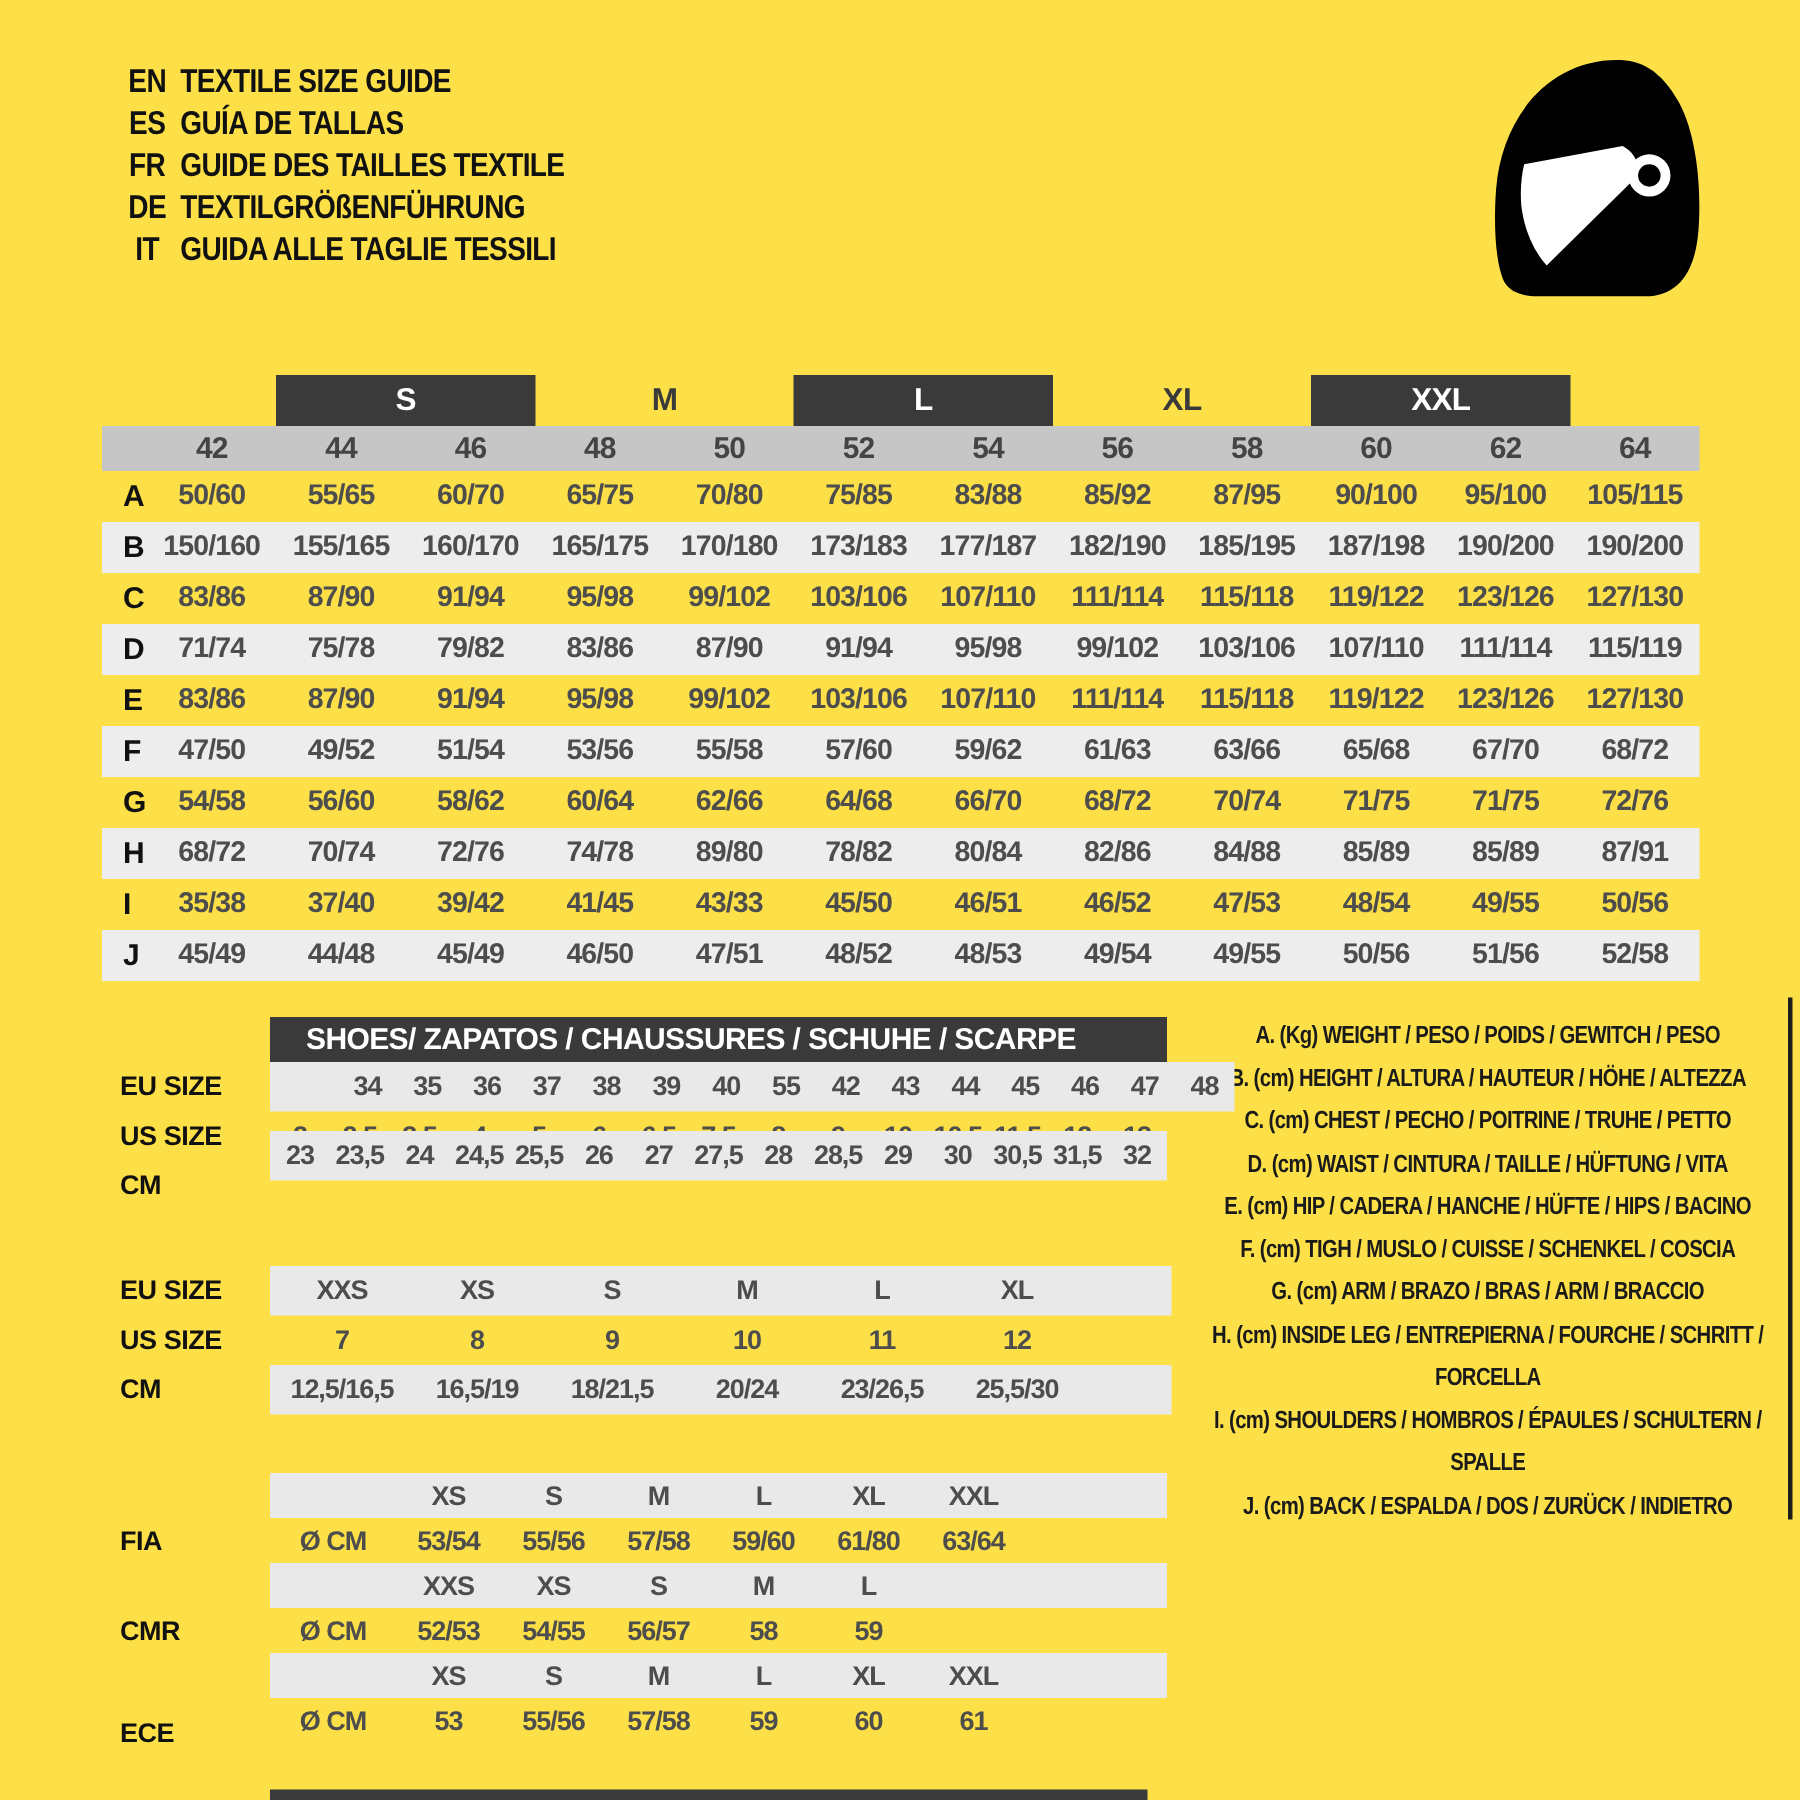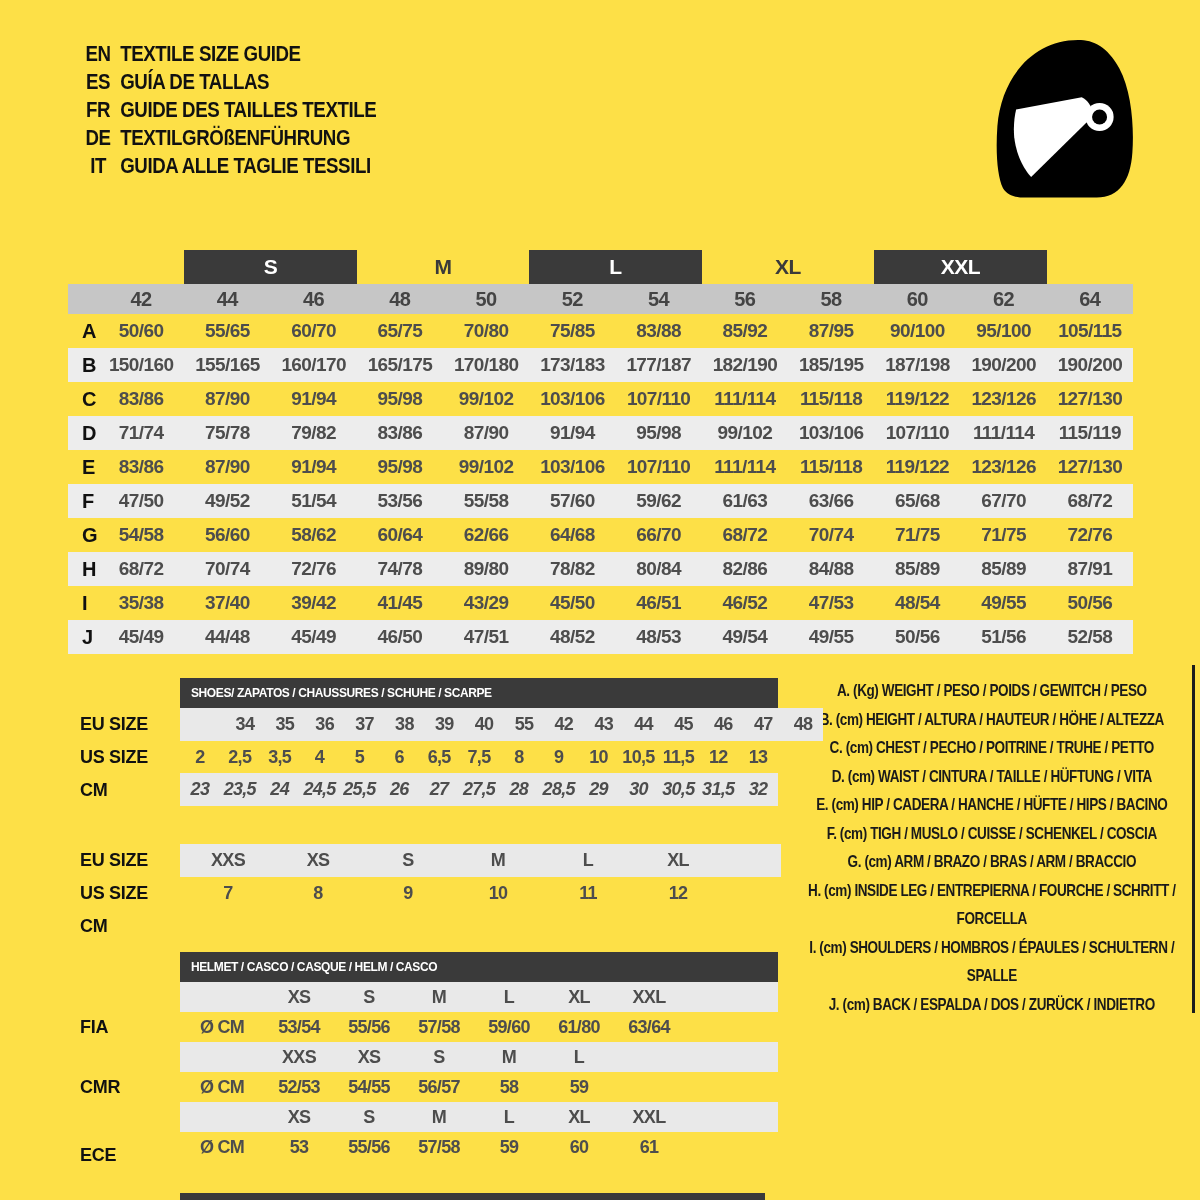--- a/index.html
+++ b/index.html
@@ -23,22 +23,22 @@
   .size-plain{color:#3a3a3a;display:flex;align-items:center;justify-content:center;font-size:21px;letter-spacing:-0.5px;}
   .num-row{height:30px;background:#c6c6c6;}
   .num-cell{display:flex;align-items:center;justify-content:center;font-size:20px;color:#444;letter-spacing:-0.6px;}
   .data-row{height:34px;}
   .data-row.alt{background:#ededed;}
   .row-letter{display:flex;align-items:center;padding-left:14px;font-size:20px;color:#111;}
   .cell{display:flex;align-items:center;justify-content:center;font-size:19px;color:#4d4d4d;letter-spacing:-0.6px;white-space:nowrap;}
 
   
   .sec-bar{position:absolute;left:180px;width:598px;height:30px;background:#3a3a3a;color:#fff;
-           display:flex;align-items:center;padding-left:11px;box-sizing:border-box;
-           font-size:12px;letter-spacing:-0.4px;white-space:nowrap;}
+           display:flex;align-items:center;padding-left:24px;box-sizing:border-box;
+           font-size:20px;letter-spacing:-0.4px;white-space:nowrap;}
   .srow{position:absolute;left:180px;width:598px;display:grid;}
   .srow.gray{background:#e9e9e9;}
   .shoes-grid{grid-template-columns:repeat(15,1fr);}
   .gloves-grid{padding-left:3px;grid-template-columns:repeat(6,90px) 1fr;}
   .helmet-grid{grid-template-columns:84px repeat(6,70px) 1fr;}
   .scell{display:flex;align-items:center;justify-content:center;font-size:18px;color:#4d4d4d;letter-spacing:-0.7px;white-space:nowrap;}
   .row-label{position:absolute;left:80px;display:flex;align-items:center;font-size:18px;color:#111;letter-spacing:-0.3px;}
 
   
   .legend{position:absolute;left:795px;top:676px;width:480px;transform:scaleX(0.82);transform-origin:left top;}
@@ -225,21 +225,21 @@
           <div class="cell">85/89</div>
           <div class="cell">85/89</div>
           <div class="cell">87/91</div>
         </div>
         <div class="tgrid data-row">
           <div class="row-letter">I</div>
           <div class="cell">35/38</div>
           <div class="cell">37/40</div>
           <div class="cell">39/42</div>
           <div class="cell">41/45</div>
-          <div class="cell">43/29</div>
+          <div class="cell">43/33</div>
           <div class="cell">45/50</div>
           <div class="cell">46/51</div>
           <div class="cell">46/52</div>
           <div class="cell">47/53</div>
           <div class="cell">48/54</div>
           <div class="cell">49/55</div>
           <div class="cell">50/56</div>
         </div>
         <div class="tgrid data-row alt">
           <div class="row-letter">J</div>
@@ -257,23 +257,20 @@
           <div class="cell">52/58</div>
         </div>
       </div>
   </div>
 
   <div class="sec-bar" style="top:678px">
     <span>SHOES/ ZAPATOS / CHAUSSURES / SCHUHE / SCARPE</span>
   </div>
 
 
-  <div class="sec-bar" style="top:952px">
-    <span>HELMET / CASCO / CASQUE / HELM / CASCO</span>
-  </div>
 
   <div class="legend" id="legend">
       <div class="legend-item">A. (Kg) WEIGHT / PESO / POIDS / GEWITCH / PESO</div>
       <div class="legend-item">B. (cm) HEIGHT / ALTURA / HAUTEUR / HÖHE / ALTEZZA</div>
       <div class="legend-item">C. (cm) CHEST / PECHO / POITRINE / TRUHE / PETTO</div>
       <div class="legend-item">D. (cm) WAIST / CINTURA / TAILLE / HÜFTUNG / VITA</div>
       <div class="legend-item">E. (cm) HIP / CADERA / HANCHE / HÜFTE / HIPS / BACINO</div>
       <div class="legend-item">F. (cm) TIGH / MUSLO / CUISSE / SCHENKEL / COSCIA</div>
       <div class="legend-item">G. (cm) ARM / BRAZO / BRAS / ARM / BRACCIO</div>
       <div class="legend-item">H. (cm) INSIDE LEG / ENTREPIERNA / FOURCHE / SCHRITT / FORCELLA</div>
@@ -314,21 +311,21 @@
       <div class="scell">7,5</div>
       <div class="scell">8</div>
       <div class="scell">9</div>
       <div class="scell">10</div>
       <div class="scell">10,5</div>
       <div class="scell">11,5</div>
       <div class="scell">12</div>
       <div class="scell">13</div>
     </div>
     <div class="row-label" style="top: 774px; height: 33px;">CM</div>
-    <div class="srow shoes-grid gray" style="top: 773px; height: 33px; font-style: italic;">
+    <div class="srow shoes-grid gray" style="top: 754px; height: 33px;">
       <div class="scell">23</div>
       <div class="scell">23,5</div>
       <div class="scell">24</div>
       <div class="scell">24,5</div>
       <div class="scell">25,5</div>
       <div class="scell">26</div>
       <div class="scell">27</div>
       <div class="scell">27,5</div>
       <div class="scell">28</div>
       <div class="scell">28,5</div>
@@ -350,20 +347,28 @@
     <div class="row-label" style="top: 877px; height: 33px;">US SIZE</div>
     <div class="srow gloves-grid" style="top: 877px; height: 33px;">
       <div class="scell">7</div>
       <div class="scell">8</div>
       <div class="scell">9</div>
       <div class="scell">10</div>
       <div class="scell">11</div>
       <div class="scell">12</div>
     </div>
     <div class="row-label" style="top: 910px; height: 33px;">CM</div>
+    <div class="srow gloves-grid gray" style="top: 910px; height: 33px;">
+      <div class="scell">12,5/16,5</div>
+      <div class="scell">16,5/19</div>
+      <div class="scell">18/21,5</div>
+      <div class="scell">20/24</div>
+      <div class="scell">23/26,5</div>
+      <div class="scell">25,5/30</div>
+    </div>
     <div class="srow helmet-grid gray" style="top: 982px; height: 30px;">
       <div class="scell"></div>
       <div class="scell">XS</div>
       <div class="scell">S</div>
       <div class="scell">M</div>
       <div class="scell">L</div>
       <div class="scell">XL</div>
       <div class="scell">XXL</div>
     </div>
     <div class="row-label" style="top: 1012px; height: 30px;">FIA</div>

